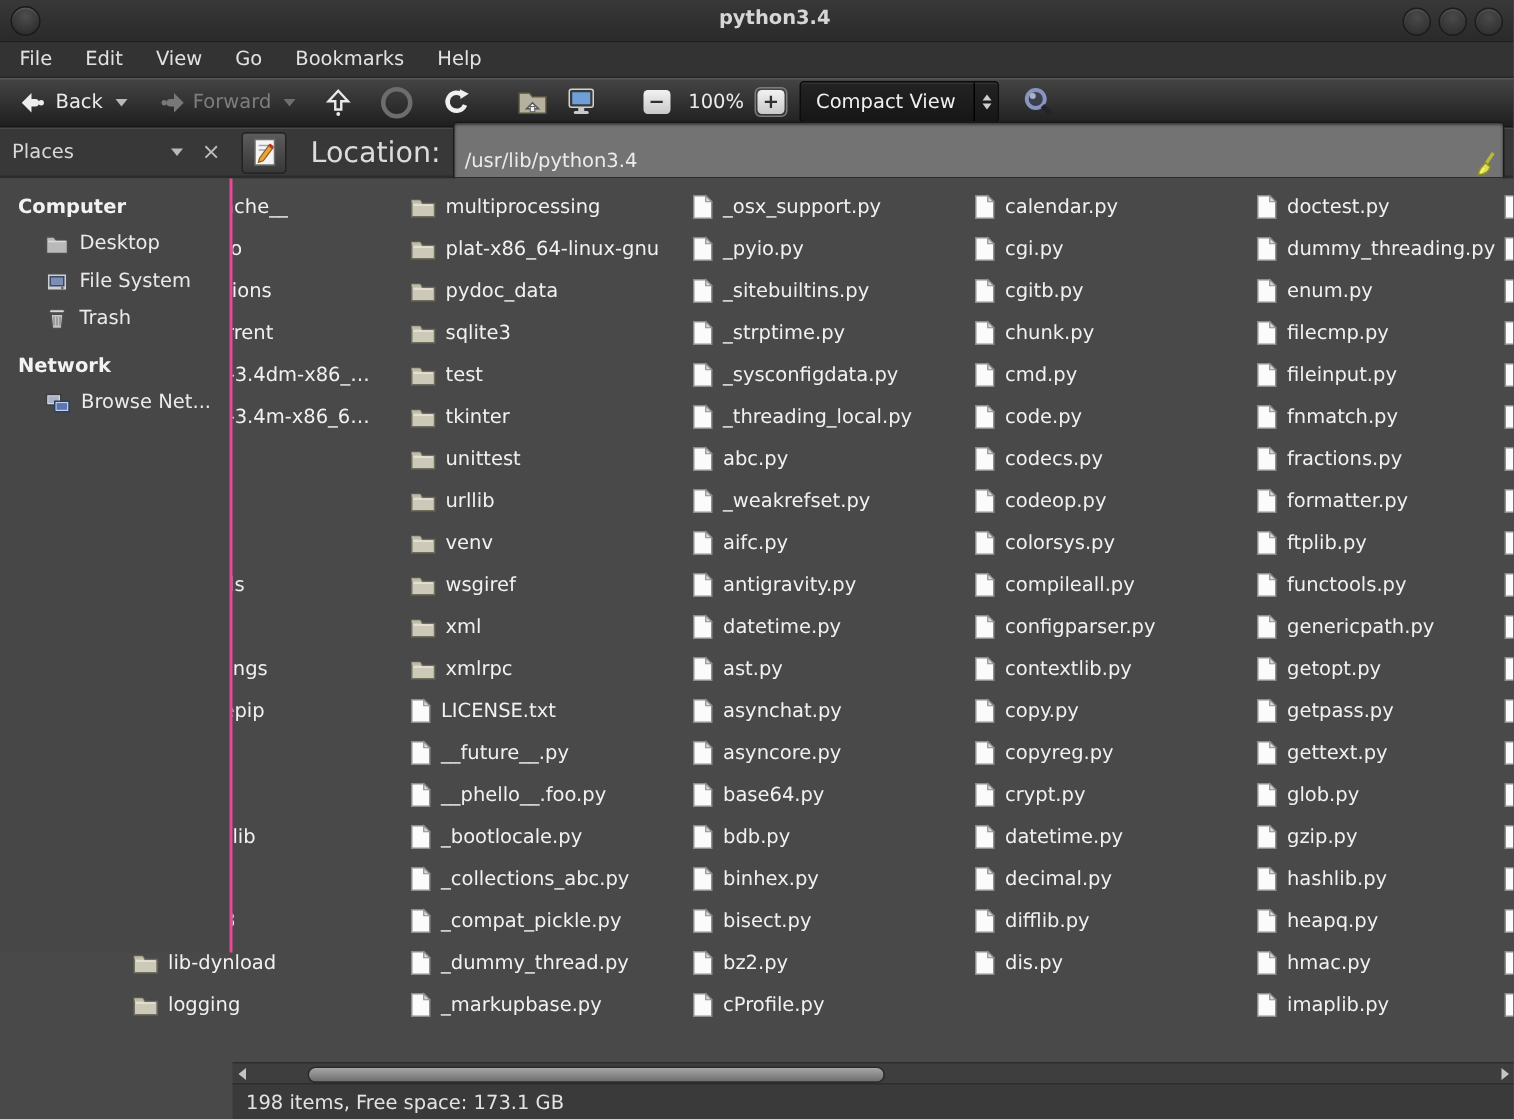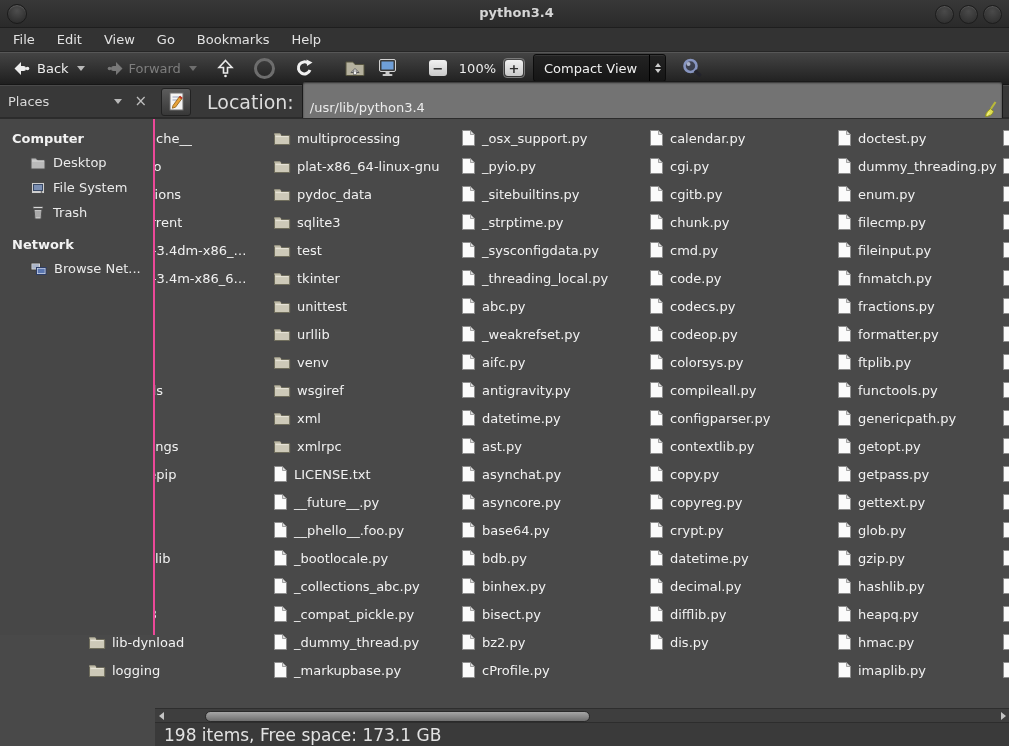--- a/index.html
+++ b/index.html
@@ -120,21 +120,21 @@
   .hs-track{position:relative;flex:1;height:100%;}
   .hs-thumb{
     position:absolute;left:38px;top:1.5px;width:385px;height:11px;border-radius:6px;
     background:linear-gradient(#a6a6a6,#6e6e6e);border:1px solid #2a2a2a;box-sizing:border-box;
   }
   
   .statusbar{
     position:absolute;left:155px;right:0;bottom:0;height:24px;z-index:1;
     background:#3a3a3a;border-top:1px solid #2d2d2d;
     display:flex;align-items:center;padding-left:9px;
-    color:#e3e3e3;font-size:17px;
+    color:#e3e3e3;font-size:13px;
   }
 </style>
 </head>
 <body>
 
 <div class="titlebar">
   <div class="win-menu-btn"></div>
   <div class="title">python3.4</div>
   <div class="win-controls">
     <div class="wbtn"></div>

